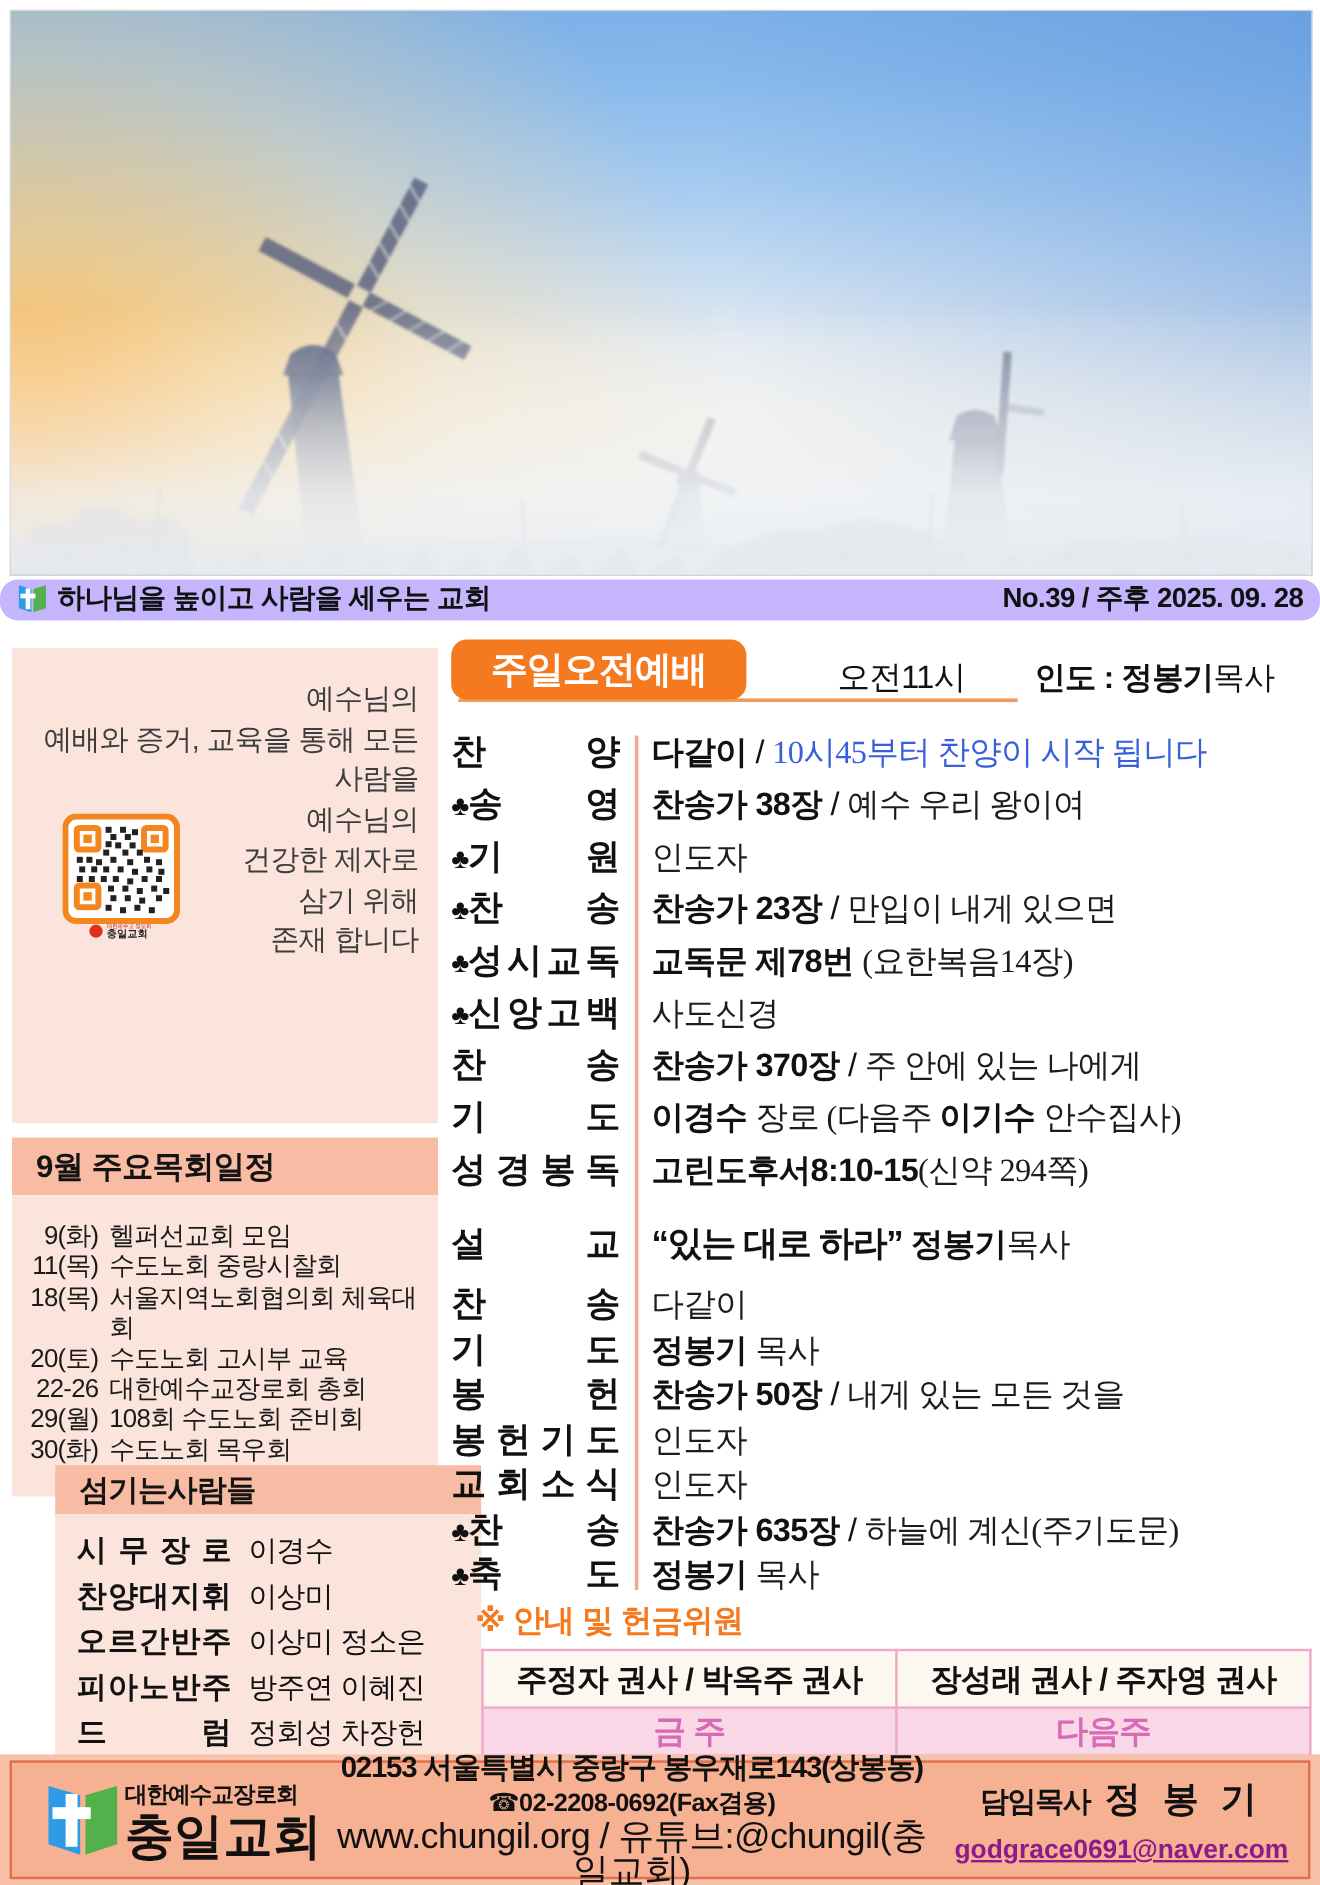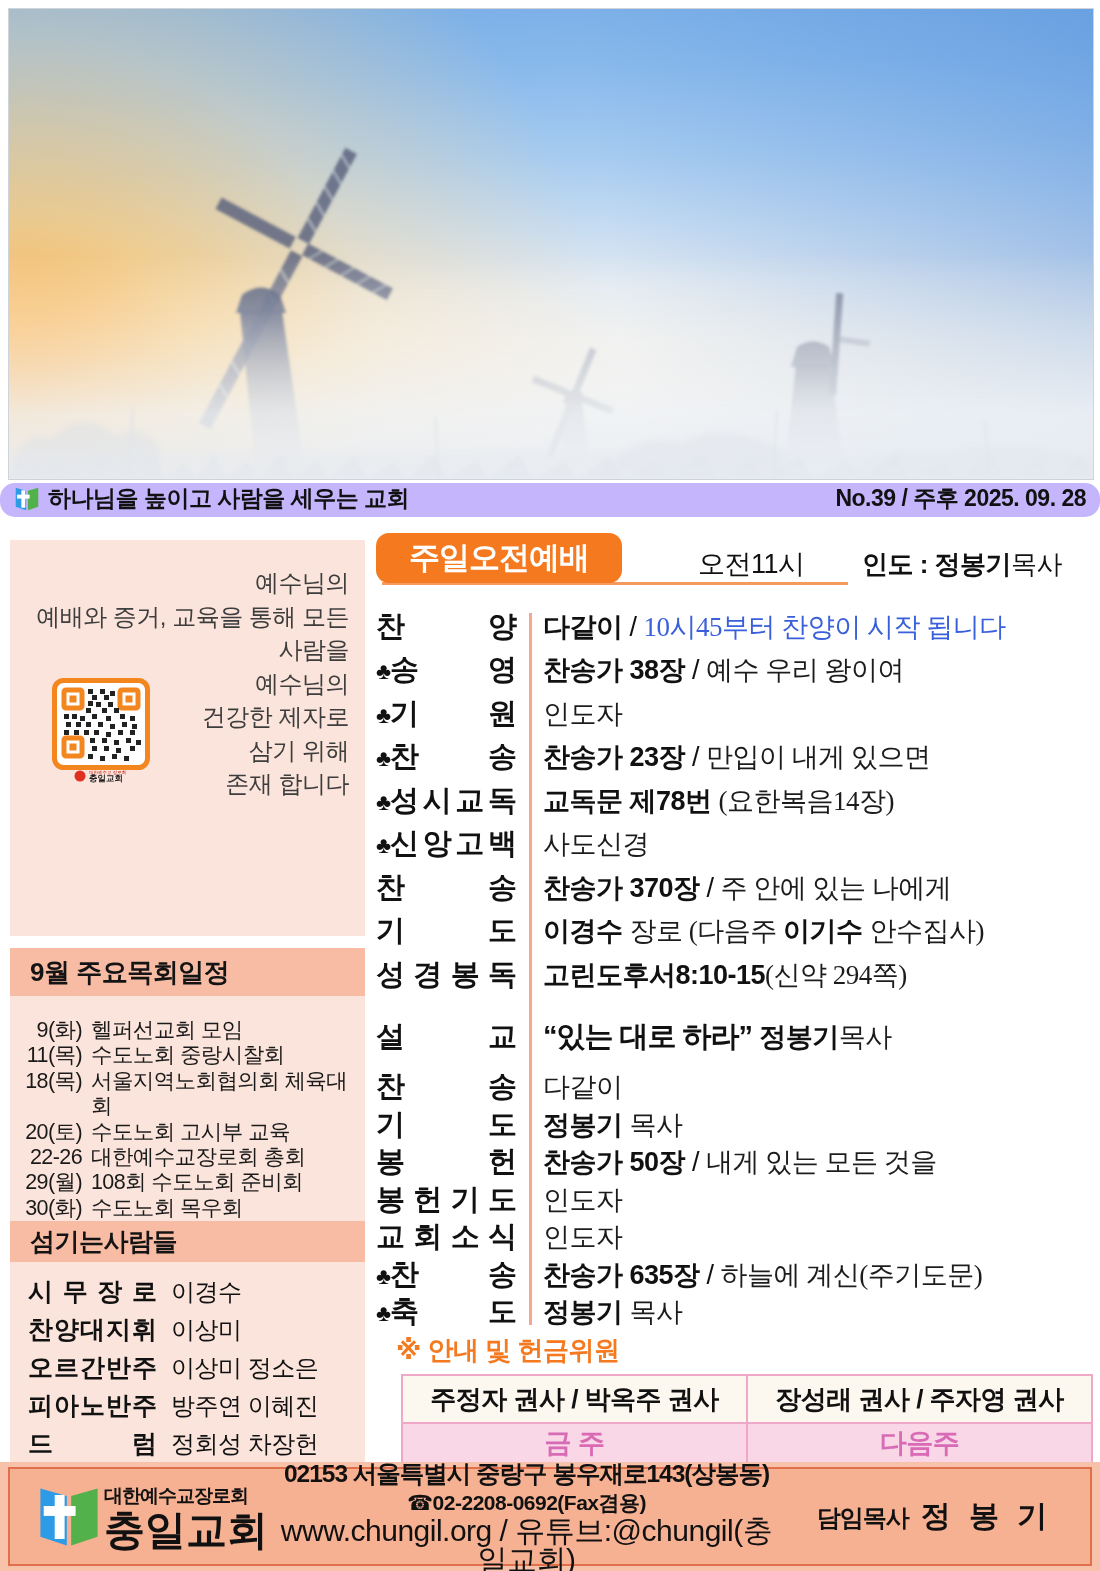--- a/index.html
+++ b/index.html
@@ -25,21 +25,21 @@
   .mission-text{position:absolute;right:16px;top:26px;text-align:right;font-size:24px;color:#3d3d3d;
                 line-height:33.5px;letter-spacing:-.5px;}
   .qr{position:absolute;left:42px;top:138px;}
   .sec{position:absolute;left:10px;width:355px;}
   .sec-head{background:#F8BCA5;font-weight:bold;font-size:26px;padding:7px 0 6px 20px;color:#141414;letter-spacing:-.5px;}
   .sec-body{background:#FBE4DB;}
   .schedule{top:948px;}
   .schedule .sec-body{padding:22px 0 26px 12px;}
   .sched-item{font-size:21.5px;line-height:25.4px;display:flex;color:#1a1a1a;letter-spacing:-.6px;}
   .sched-date{width:60px;text-align:right;margin-right:9px;flex:none;}
-  .people{top:1221px;}
+  .people{top:1221px;margin-left:36px;}
   .people .sec-head{font-size:25px;padding:4px 0 4px 20px;}
   .people .sec-body{padding:13px 0 14px 18px;}
   .people-row{display:flex;align-items:baseline;margin-bottom:5px;}
   .role{width:128px;display:flex;justify-content:space-between;font-weight:bold;font-size:25px;letter-spacing:-1px;}
   .names{margin-left:15px;font-size:24px;letter-spacing:-.5px;}
   
   .service{position:absolute;left:376px;top:533px;width:720px;height:929px;}
   .svc-head{position:relative;height:72px;}
   .head-line{position:absolute;left:6px;top:49px;width:466px;height:3px;background:#F49A5E;}
   .title-box{position:absolute;left:0;top:0;width:246px;height:50px;background:#F4791F;border-radius:13px;
@@ -527,15 +527,16 @@
     </div>
     <div class="f-center">
       <div class="addr">02153 서울특별시 중랑구 봉우재로143(상봉동)</div>
       <div class="phone">☎02-2208-0692(Fax겸용)</div>
       <div class="web">www.chungil.org / 유튜브:@chungil(충일교회)</div>
     </div>
     <div class="f-right">
       <div class="pastor">
         <span>담임목사</span><span class="pname">정 봉 기</span>
       </div>
+      <a class="email" href="#">godgrace0691@naver.com</a>
     </div>
   </div>
 </div>
 
 </body></html>

